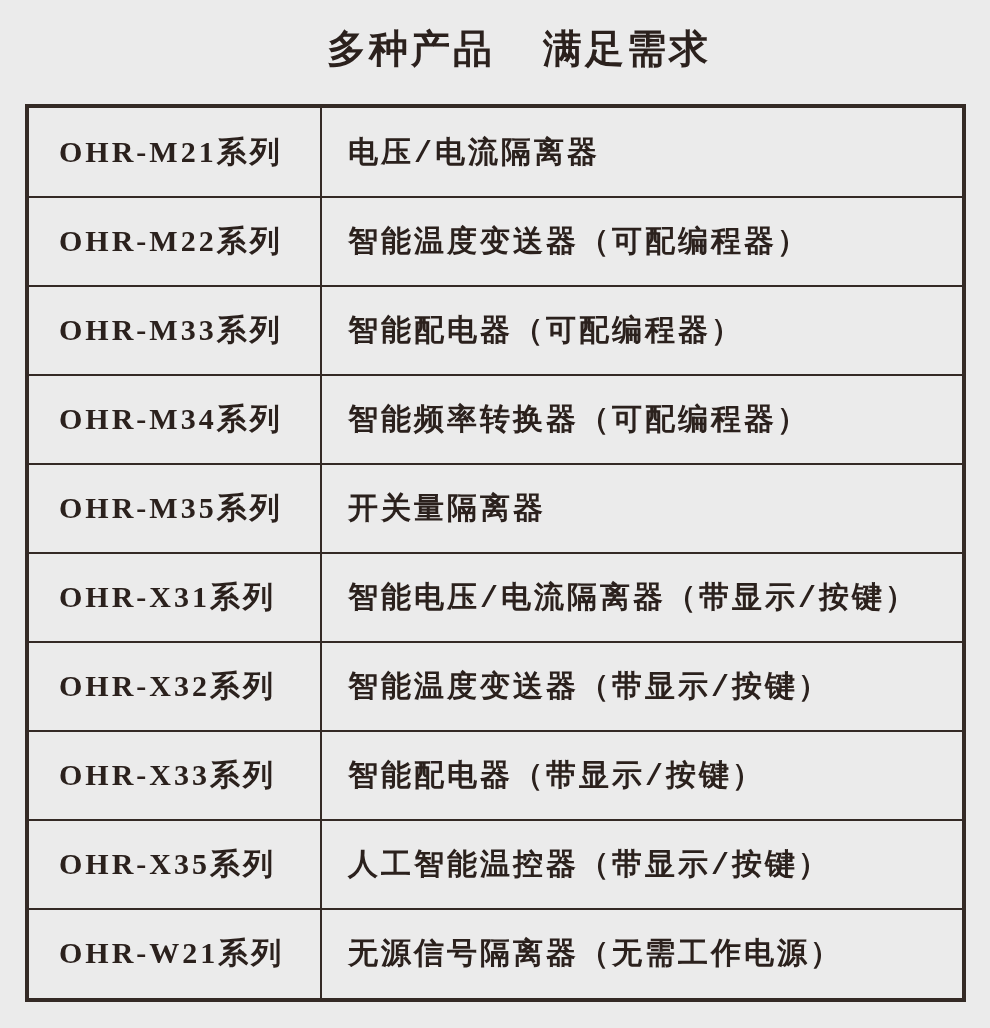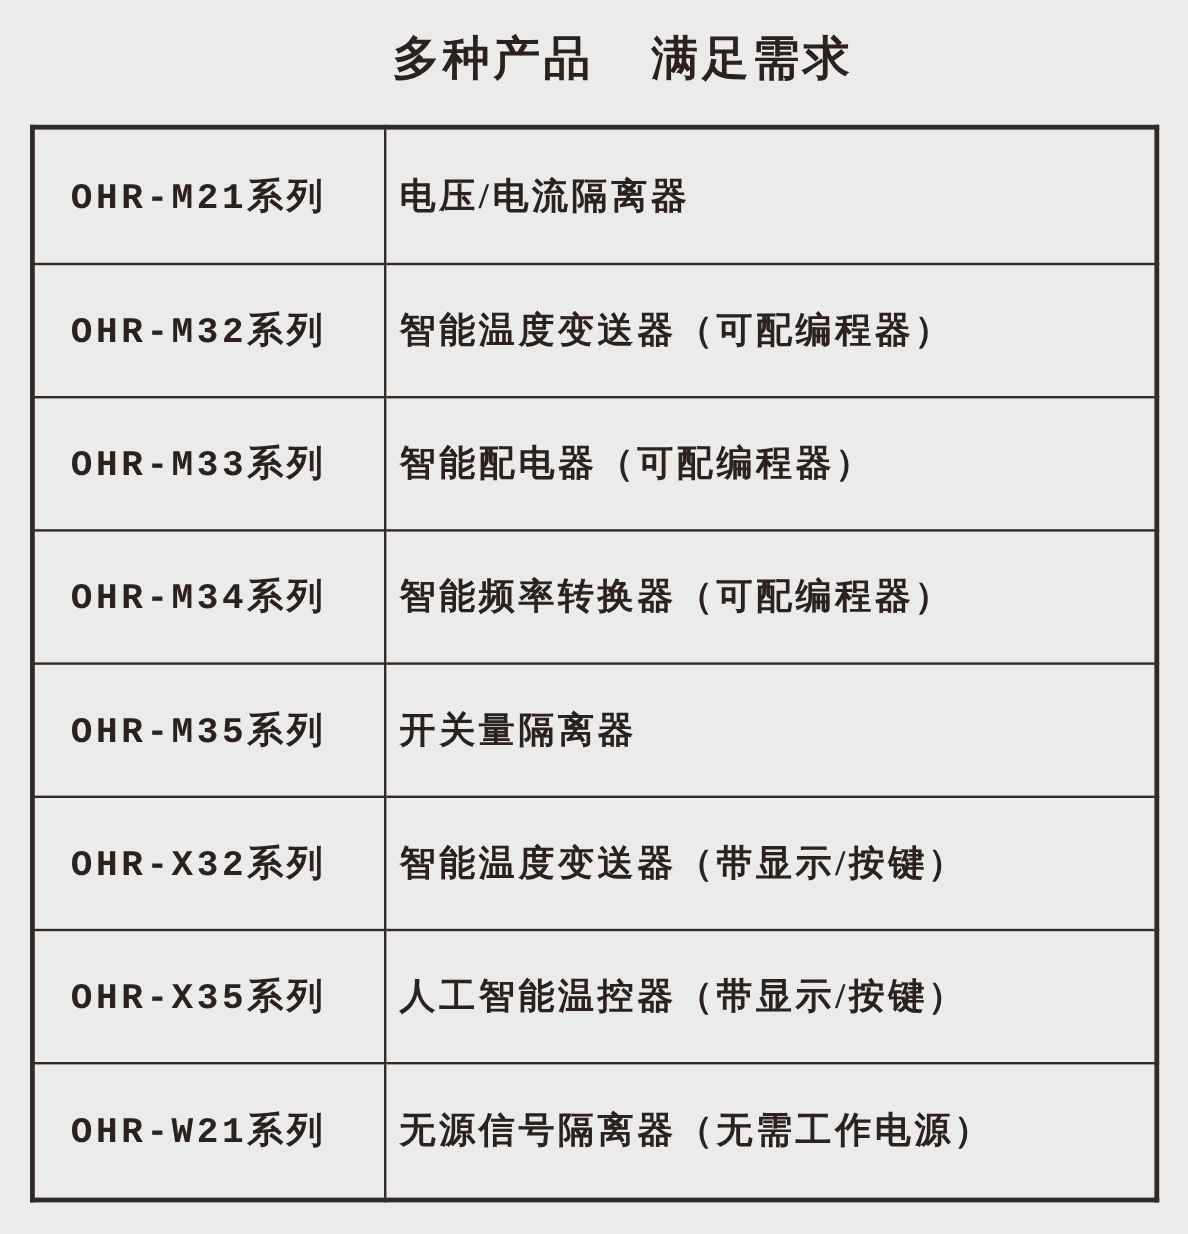--- a/index.html
+++ b/index.html
@@ -50,59 +50,67 @@
     border: 2px solid var(--border, #342a25);
     vertical-align: middle;
     font-weight: bold;
     font-size: 30px;
     letter-spacing: 3px;
     color: var(--text, #2b211d);
     white-space: nowrap;
     overflow: hidden;
   }
 
-  .series-cell  { padding-left: 30px; font-family: Liberation Mono, monospace; }
-  .product-cell { padding-left: 11px; }
+  .series-cell  { padding-left: 30px; }
+  .product-cell { padding-left: 26px; font-family: Liberation Mono, monospace; }
 </style>
 </head>
 <body>
 
 <div class="page-title">
   <span>多种产品</span><span class="title-gap"></span><span>满足需求</span>
 </div>
 
 <table class="product-table">
   <colgroup>
     <col class="col-series">
     <col class="col-product">
   </colgroup>
   <tbody id="table-body">
       <tr class="table-row">
     <td class="series-cell">OHR-M21系列</td>
     <td class="product-cell">电压/电流隔离器</td>
   </tr>
       <tr class="table-row">
-    <td class="series-cell">OHR-M32系列</td>
+    <td class="series-cell">OHR-M22系列</td>
     <td class="product-cell">智能温度变送器（可配编程器）</td>
   </tr>
       <tr class="table-row">
     <td class="series-cell">OHR-M33系列</td>
     <td class="product-cell">智能配电器（可配编程器）</td>
   </tr>
       <tr class="table-row">
     <td class="series-cell">OHR-M34系列</td>
     <td class="product-cell">智能频率转换器（可配编程器）</td>
   </tr>
       <tr class="table-row">
     <td class="series-cell">OHR-M35系列</td>
     <td class="product-cell">开关量隔离器</td>
   </tr>
       <tr class="table-row">
+    <td class="series-cell">OHR-X31系列</td>
+    <td class="product-cell">智能电压/电流隔离器（带显示/按键）</td>
+  </tr>
+      <tr class="table-row">
     <td class="series-cell">OHR-X32系列</td>
     <td class="product-cell">智能温度变送器（带显示/按键）</td>
+  </tr>
+      <tr class="table-row">
+    <td class="series-cell">OHR-X33系列</td>
+    <td class="product-cell">智能配电器（带显示/按键）</td>
   </tr>
       <tr class="table-row">
     <td class="series-cell">OHR-X35系列</td>
     <td class="product-cell">人工智能温控器（带显示/按键）</td>
   </tr>
       <tr class="table-row">
     <td class="series-cell">OHR-W21系列</td>
     <td class="product-cell">无源信号隔离器（无需工作电源）</td>
   </tr>
     </tbody>

